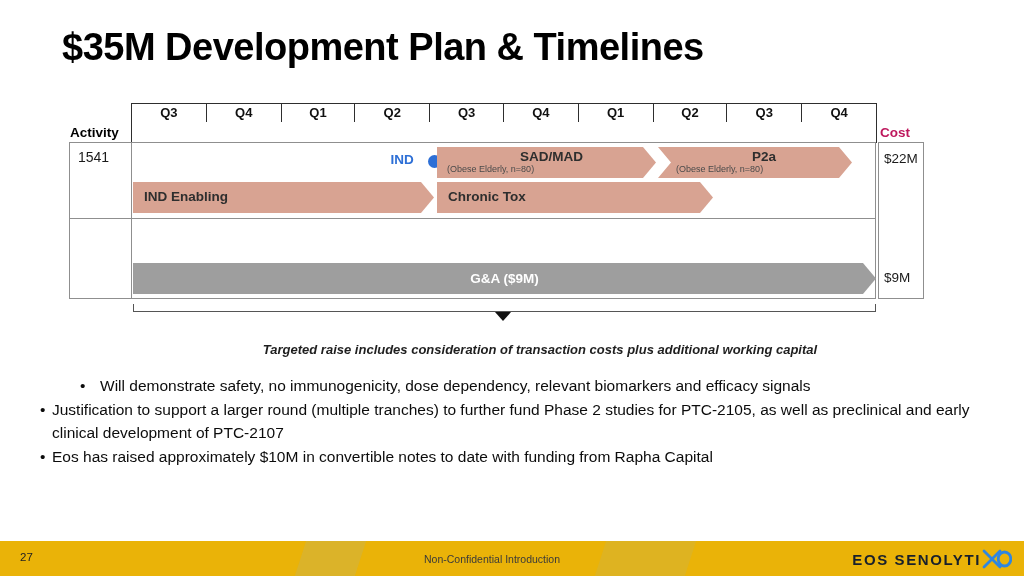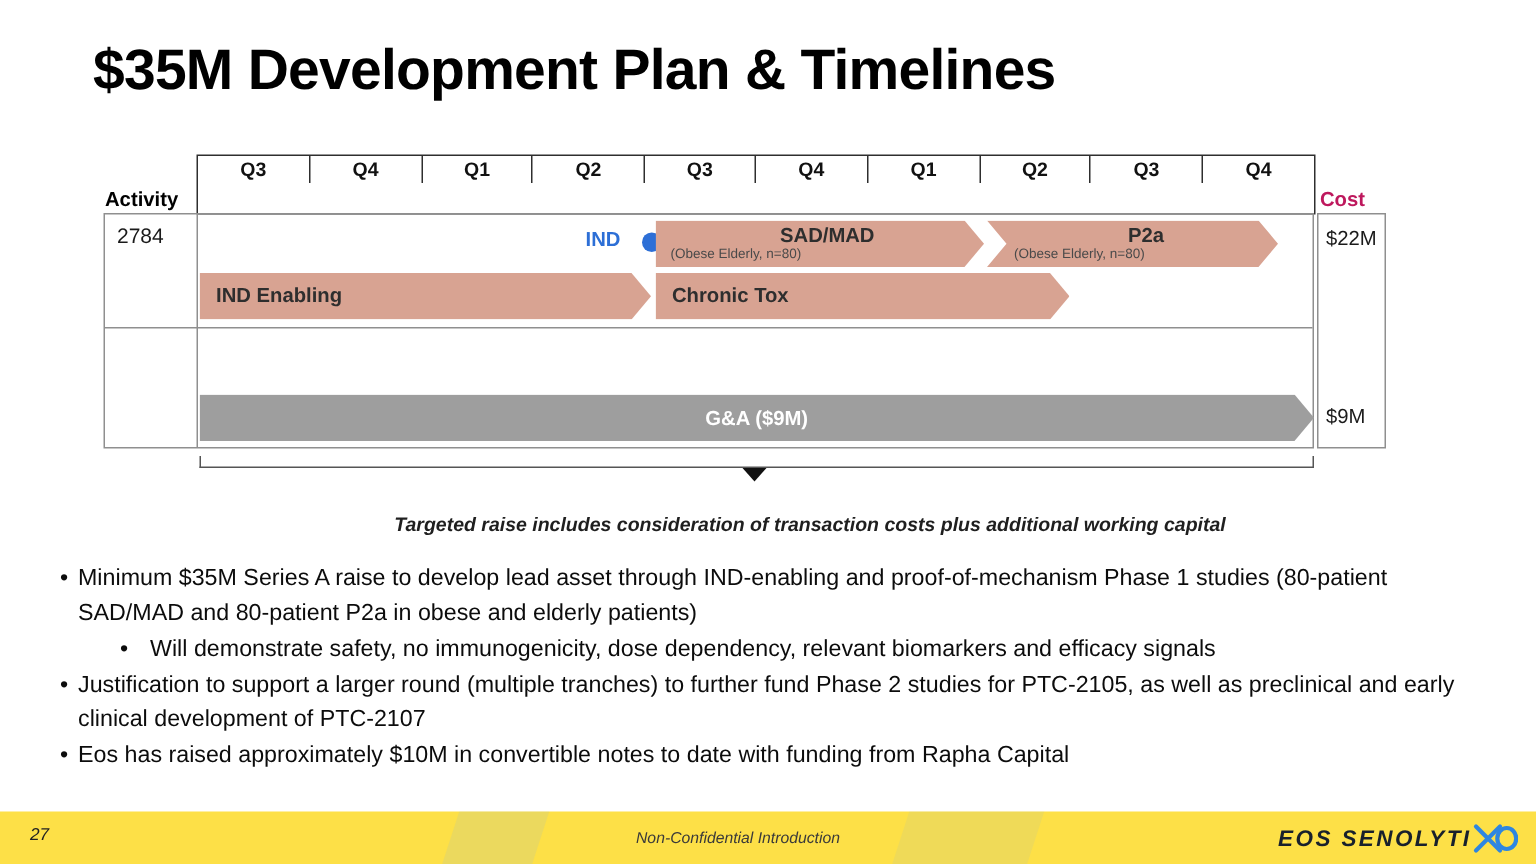--- a/index.html
+++ b/index.html
@@ -60,21 +60,21 @@
 
   
   #bullets{left:40px;top:374px;width:956px;}
   .bullet{display:flex;font-size:15.5px;line-height:23px;color:#0c0c0c;margin-bottom:1px;}
   .bullet::before{content:"•";width:12px;flex:none;text-align:left;}
   .bullet .btext{flex:1;}
   .bullet.sub{margin-left:40px;}
   .bullet.sub::before{width:20px;text-align:left;}
 
   
-  #footer{left:0;top:541px;width:1024px;height:35px;background:#fde047;overflow:hidden;font-style:italic;}
+  #footer{left:0;top:541px;width:1024px;height:35px;background:#eab308;overflow:hidden;}
   #footer .wm1,#footer .wm2{position:absolute;top:-6px;height:50px;background:rgba(140,180,215,0.16);transform:skewX(-18deg);}
   #footer .wm1{left:300px;width:60px;}
   #footer .wm2{left:600px;width:90px;background:rgba(140,180,215,0.12);}
   #page-num{left:20px;top:10px;font-size:11.5px;color:#222;}
   #footer-center{left:0;top:12px;width:100%;text-align:center;font-size:10.5px;color:#3a3a3a;transform:translateX(-20px);}
   #logo{right:12px;top:7px;display:flex;align-items:center;gap:1px;}
   #logo .logo-text{font-size:15px;font-weight:bold;letter-spacing:1.6px;color:#18202c;}
 </style>
 </head>
 <body>
@@ -99,21 +99,21 @@
   </div>
 
   <div class="abs" id="activity-h">Activity</div>
   <div class="abs" id="cost-h">Cost</div>
 
   <div class="abs" id="rowsbox">
     <div class="vdiv"></div>
     <div class="hdiv"></div>
   </div>
   <div class="abs" id="costbox"></div>
-  <div class="abs" id="act-2105">2784</div>
+  <div class="abs" id="act-2105">1541</div>
   <div class="abs" id="cost-2105">$22M</div>
   <div class="abs" id="cost-ga">$9M</div>
 
   <div class="abs" id="ind-label">IND</div>
   <div class="abs" id="ind-dot"></div>
 
   <div class="bar arrow-r" id="bar-sadmad">
     <div class="lbl">SAD/MAD</div>
     <div class="sub">(Obese Elderly, n=80)</div>
   </div>
@@ -123,23 +123,20 @@
   </div>
   <div class="bar arrow-r single" id="bar-ind-en">IND Enabling</div>
   <div class="bar arrow-r single" id="bar-chronic">Chronic Tox</div>
   <div class="bar arrow-r single" id="bar-ga">G&amp;A  ($9M)</div>
 
   <div class="abs" id="bracket"></div>
   <div class="abs" id="tri"></div>
   <div class="abs" id="note">Targeted raise includes consideration of transaction costs plus additional working capital</div>
 
   <div class="abs" id="bullets">
-    <div class="bullet">
-      <div class="btext">Minimum $35M Series A raise to develop lead asset through IND-enabling and proof-of-mechanism Phase 1 studies (80-patient SAD/MAD and 80-patient P2a in obese and elderly patients)</div>
-    </div>
     <div class="bullet sub">
       <div class="btext">Will demonstrate safety, no immunogenicity, dose dependency, relevant biomarkers and efficacy signals</div>
     </div>
     <div class="bullet">
       <div class="btext">Justification to support a larger round (multiple tranches) to further fund Phase 2 studies for PTC-2105, as well as preclinical and early clinical development of PTC-2107</div>
     </div>
     <div class="bullet">
       <div class="btext">Eos has raised approximately $10M in convertible notes to date with funding from Rapha Capital</div>
     </div>
   </div>

